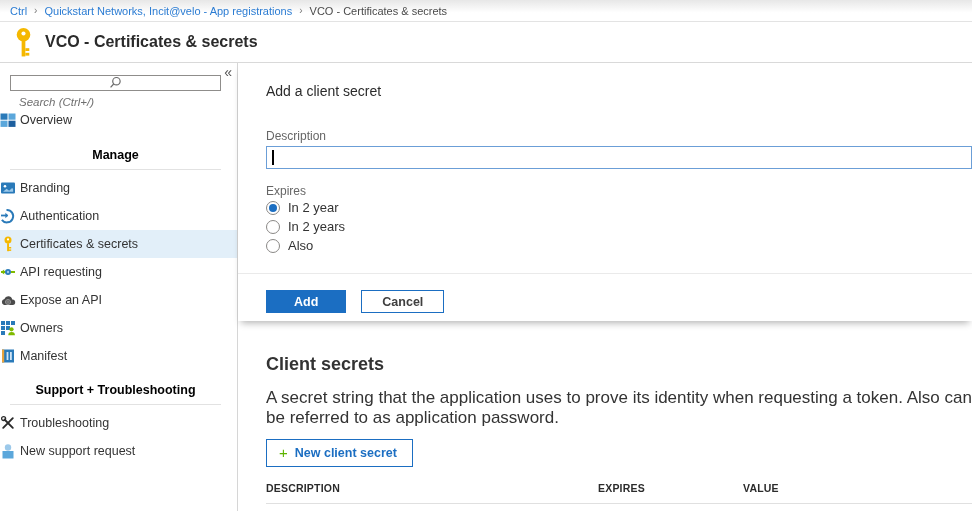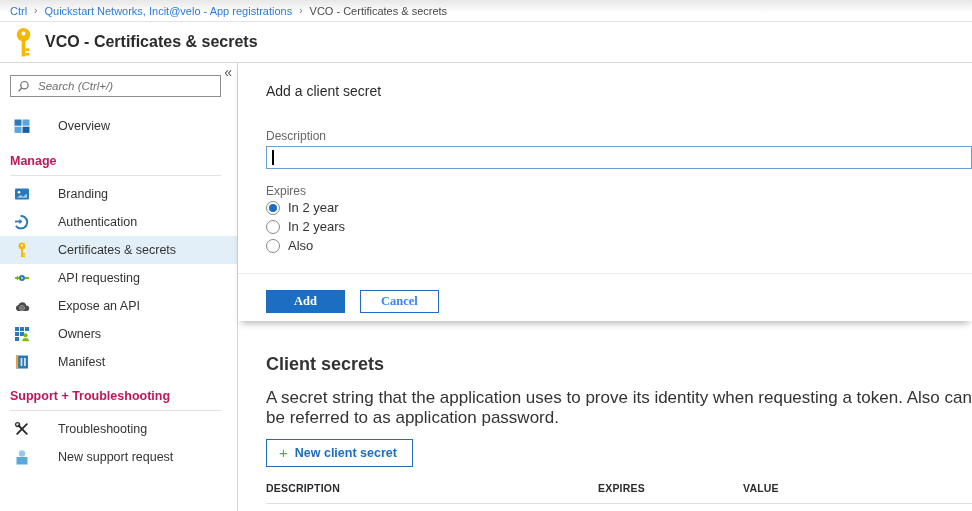--- a/index.html
+++ b/index.html
@@ -43,43 +43,45 @@
     width: 238px; flex: none;
     border-right: 1px solid #d6d6d6;
     position: relative; padding-top: 12px;
     overflow: hidden;
   }
   .collapse-btn {
     position: absolute; top: 2px; right: 5px;
     font-size: 14px; color: #555; cursor: pointer; line-height: 1;
   }
   .searchbox {
-    margin: 0 16px 0 10px; height: 22px;
+    margin: 0 16px 0 10px; height: 16px;
     border: 1px solid #8f8d8b;
     display: flex; align-items: center; gap: 6px; padding: 0 6px;
     background: #fff;
+    flex-direction: column;
   }
   .searchbox svg { flex: none; }
   .searchbox input {
     border: none; outline: none; width: 100%;
     font-family: inherit; font-size: 11.5px; color: #333;
   }
   .searchbox input::placeholder { font-style: italic; color: #6e6e6e; }
 
   .nav { margin-top: 15px; font-size: 12.5px; color: #333; }
   .nav-item {
-    height: 28px; display: flex; align-items: center; gap: 28px;
-    padding-left: 14px; cursor: pointer;
+    height: 28px; display: flex; align-items: center; gap: 4px;
+    cursor: pointer;
   }
   .nav-item.selected { background: #e2eff9; }
   .icon16 { width: 16px; height: 16px; flex: none; display: block; }
   .group-header {
-    font-size: 12.5px; font-weight: 700; color: #be185d;
+    font-size: 12.5px; font-weight: 700; color: #000000;
     margin: 13px 16px 4px 10px; padding-bottom: 7px;
     border-bottom: 1px solid #e2e2e2;
+    text-align: center;
   }
   .group-header.first { margin-top: 14px; }
 
   
   .main { flex: 1; position: relative; min-width: 0; background: #fff; }
 
   .dialog {
     position: absolute; top: 0; left: 0; right: 0; height: 258px;
     background: #fff; z-index: 2;
     padding-left: 28px;
@@ -98,23 +100,23 @@
   .radio-row { display: flex; align-items: center; gap: 8px; height: 19px; font-size: 13px; cursor: pointer; }
   .radio {
     width: 14px; height: 14px; flex: none;
     border: 1px solid #8a8886; border-radius: 50%;
     display: flex; align-items: center; justify-content: center;
     background: #fff;
   }
   .radio.selected::after { content: ""; width: 8px; height: 8px; border-radius: 50%; background: #1b6ec2; }
   .dialog-divider { position: absolute; left: 0; right: 0; top: 210px; border-top: 1px solid #eaeaea; }
   .dialog-buttons { position: absolute; top: 227px; left: 28px; display: flex; gap: 15px; }
-  .btn { height: 23px; display: inline-flex; align-items: center; justify-content: center; font-size: 12.5px; font-weight: 700; cursor: pointer; font-family: Liberation Serif, serif; }
+  .btn { height: 23px; display: inline-flex; align-items: center; justify-content: center; font-size: 12.5px; font-weight: 700; cursor: pointer; font-family: Liberation Sans, sans-serif; }
   .btn-primary { background: #1b6ec2; border: 1px solid #1b6ec2; color: #fff; padding: 0 27px; }
-  .btn-secondary { background: #fff; border: 1px solid #1b6ec2; color: #3b82f6; padding: 0 20px; }
+  .btn-secondary { background: #fff; border: 1px solid #1b6ec2; color: #404040; padding: 0 20px; }
 
   .below { position: absolute; top: 258px; left: 0; right: 0; bottom: 0; padding: 33px 0 0 28px; }
   .section-title { font-size: 18px; font-weight: 700; color: #333; }
   .section-desc { margin-top: 13px; font-size: 17px; color: #333; }
   .new-secret-btn {
     margin-top: 11px; display: inline-flex; align-items: center; gap: 7px;
     border: 1px solid #1b6ec2; background: #fff; cursor: pointer;
     padding: 5px 15px 6px 12px; font-size: 12.5px; color: #1b6ec2; font-weight: 600;
     font-family: inherit;
   }

